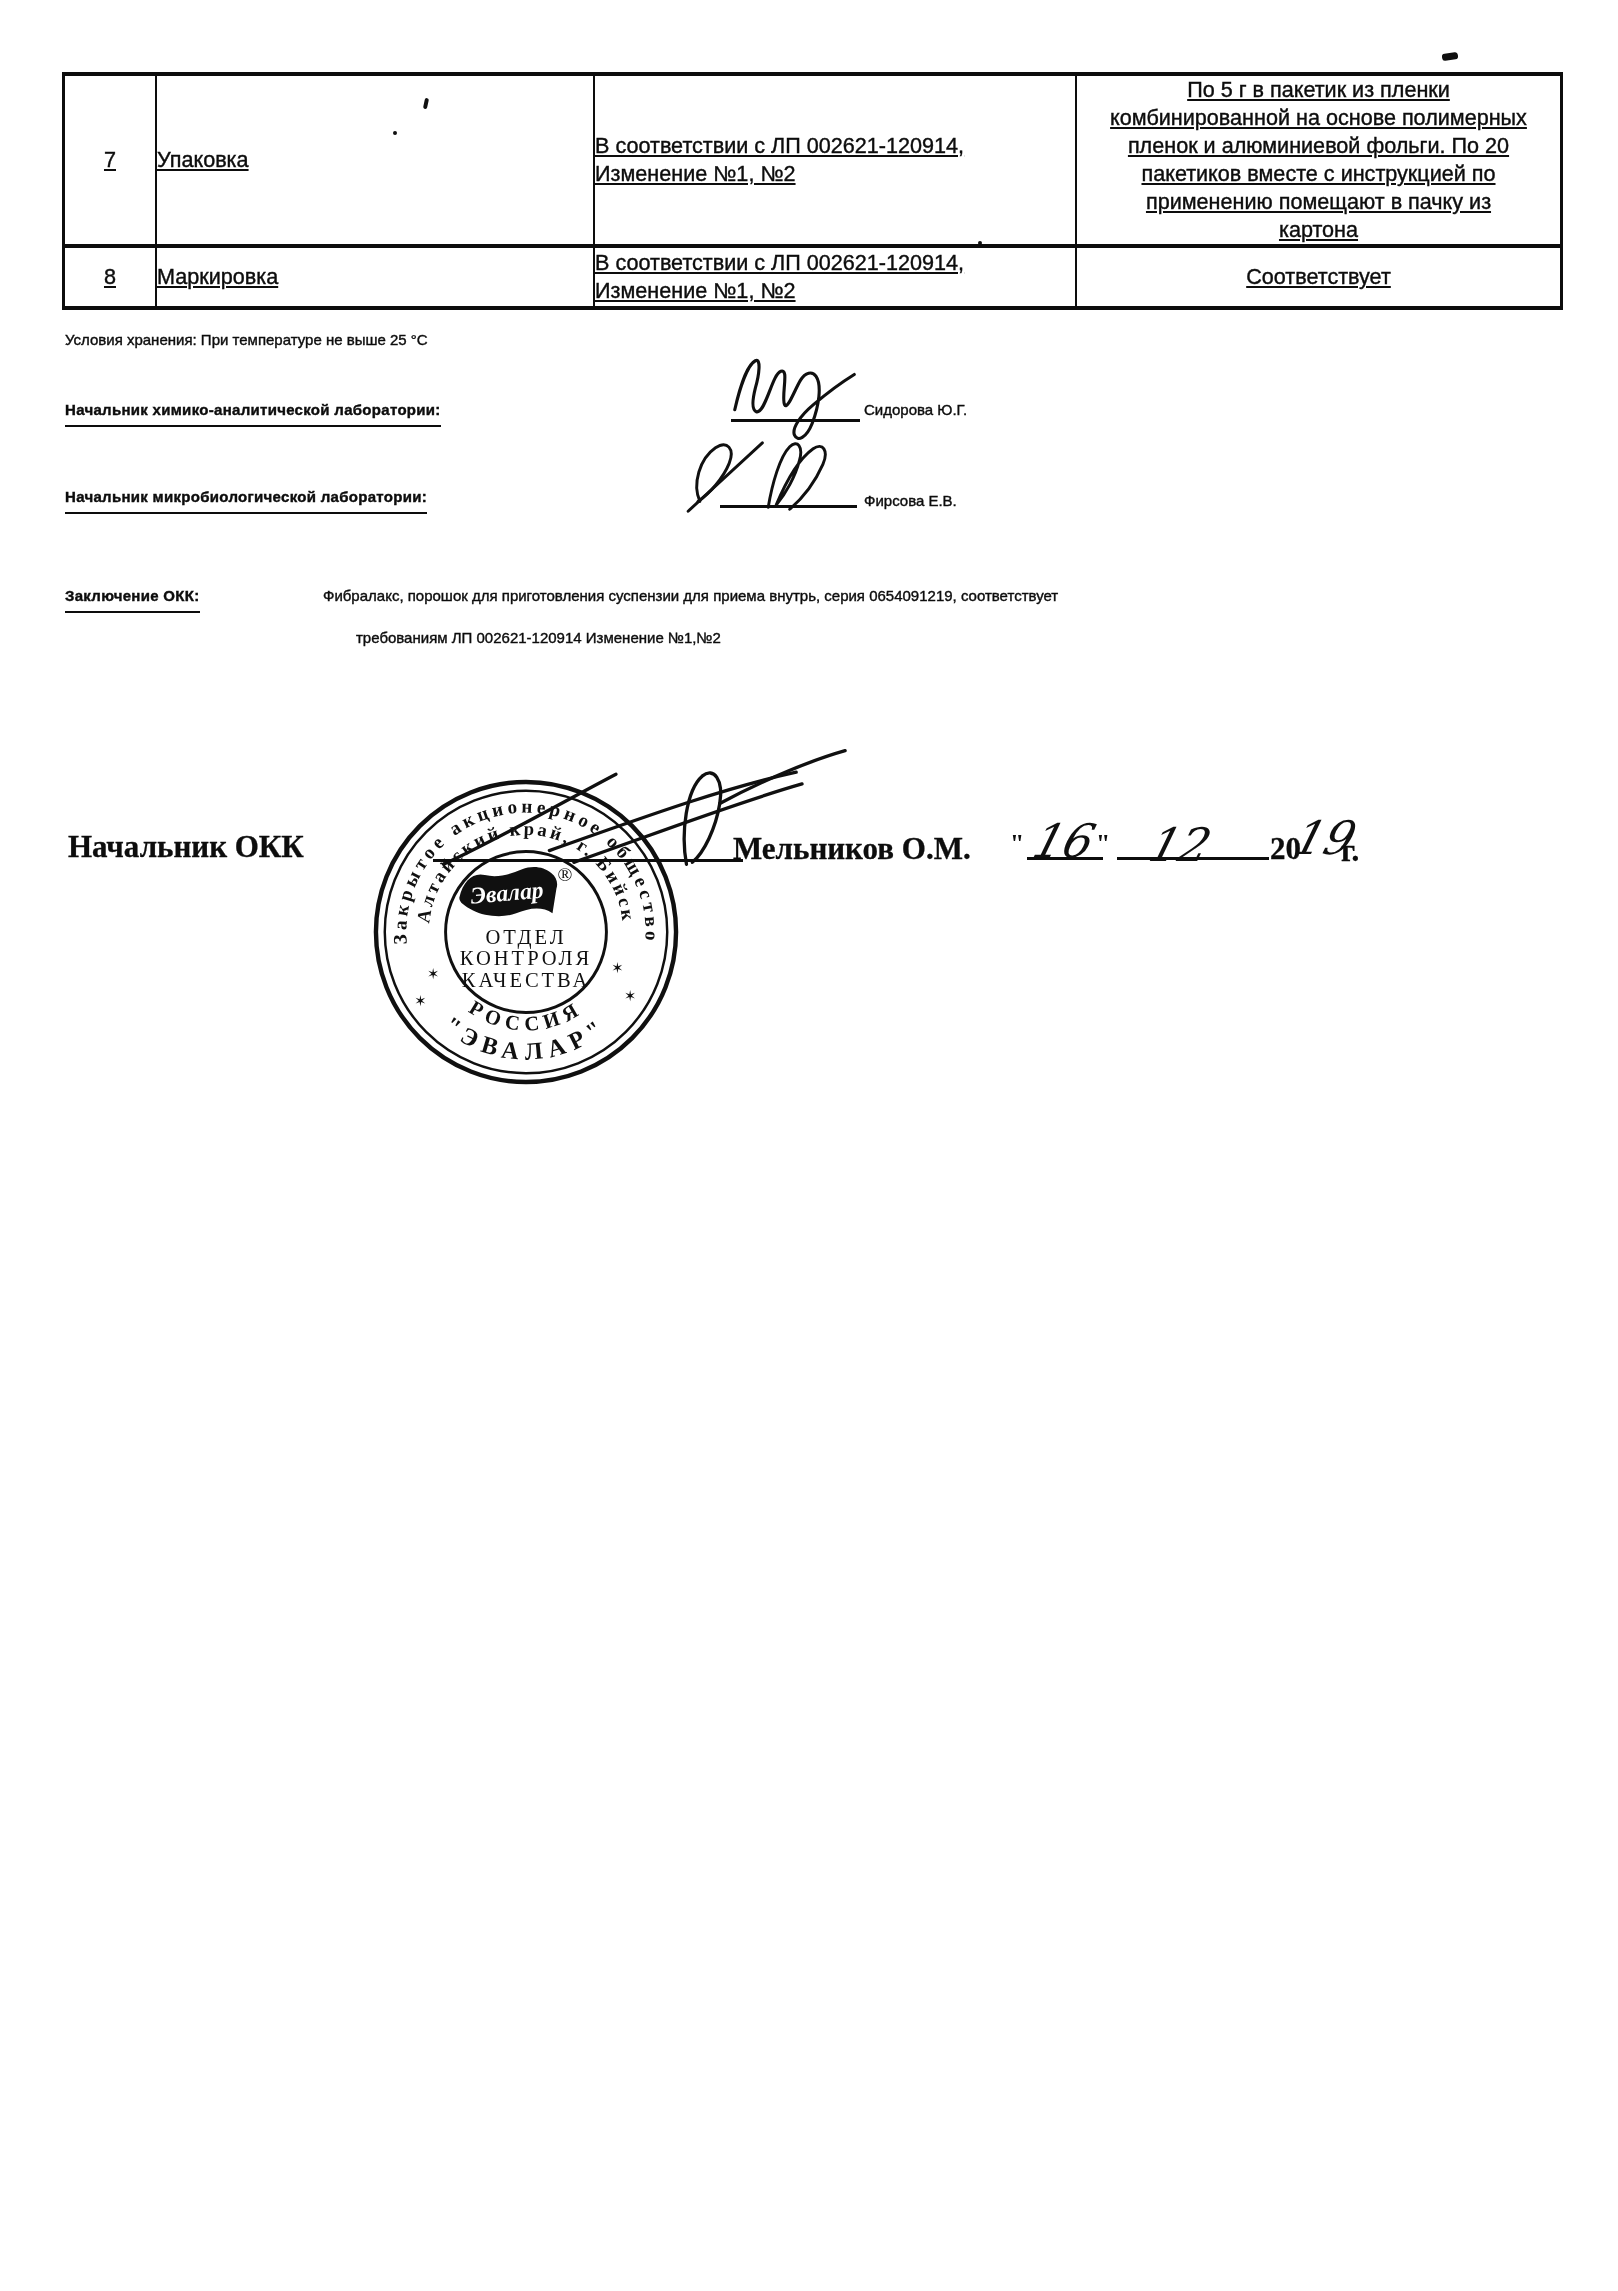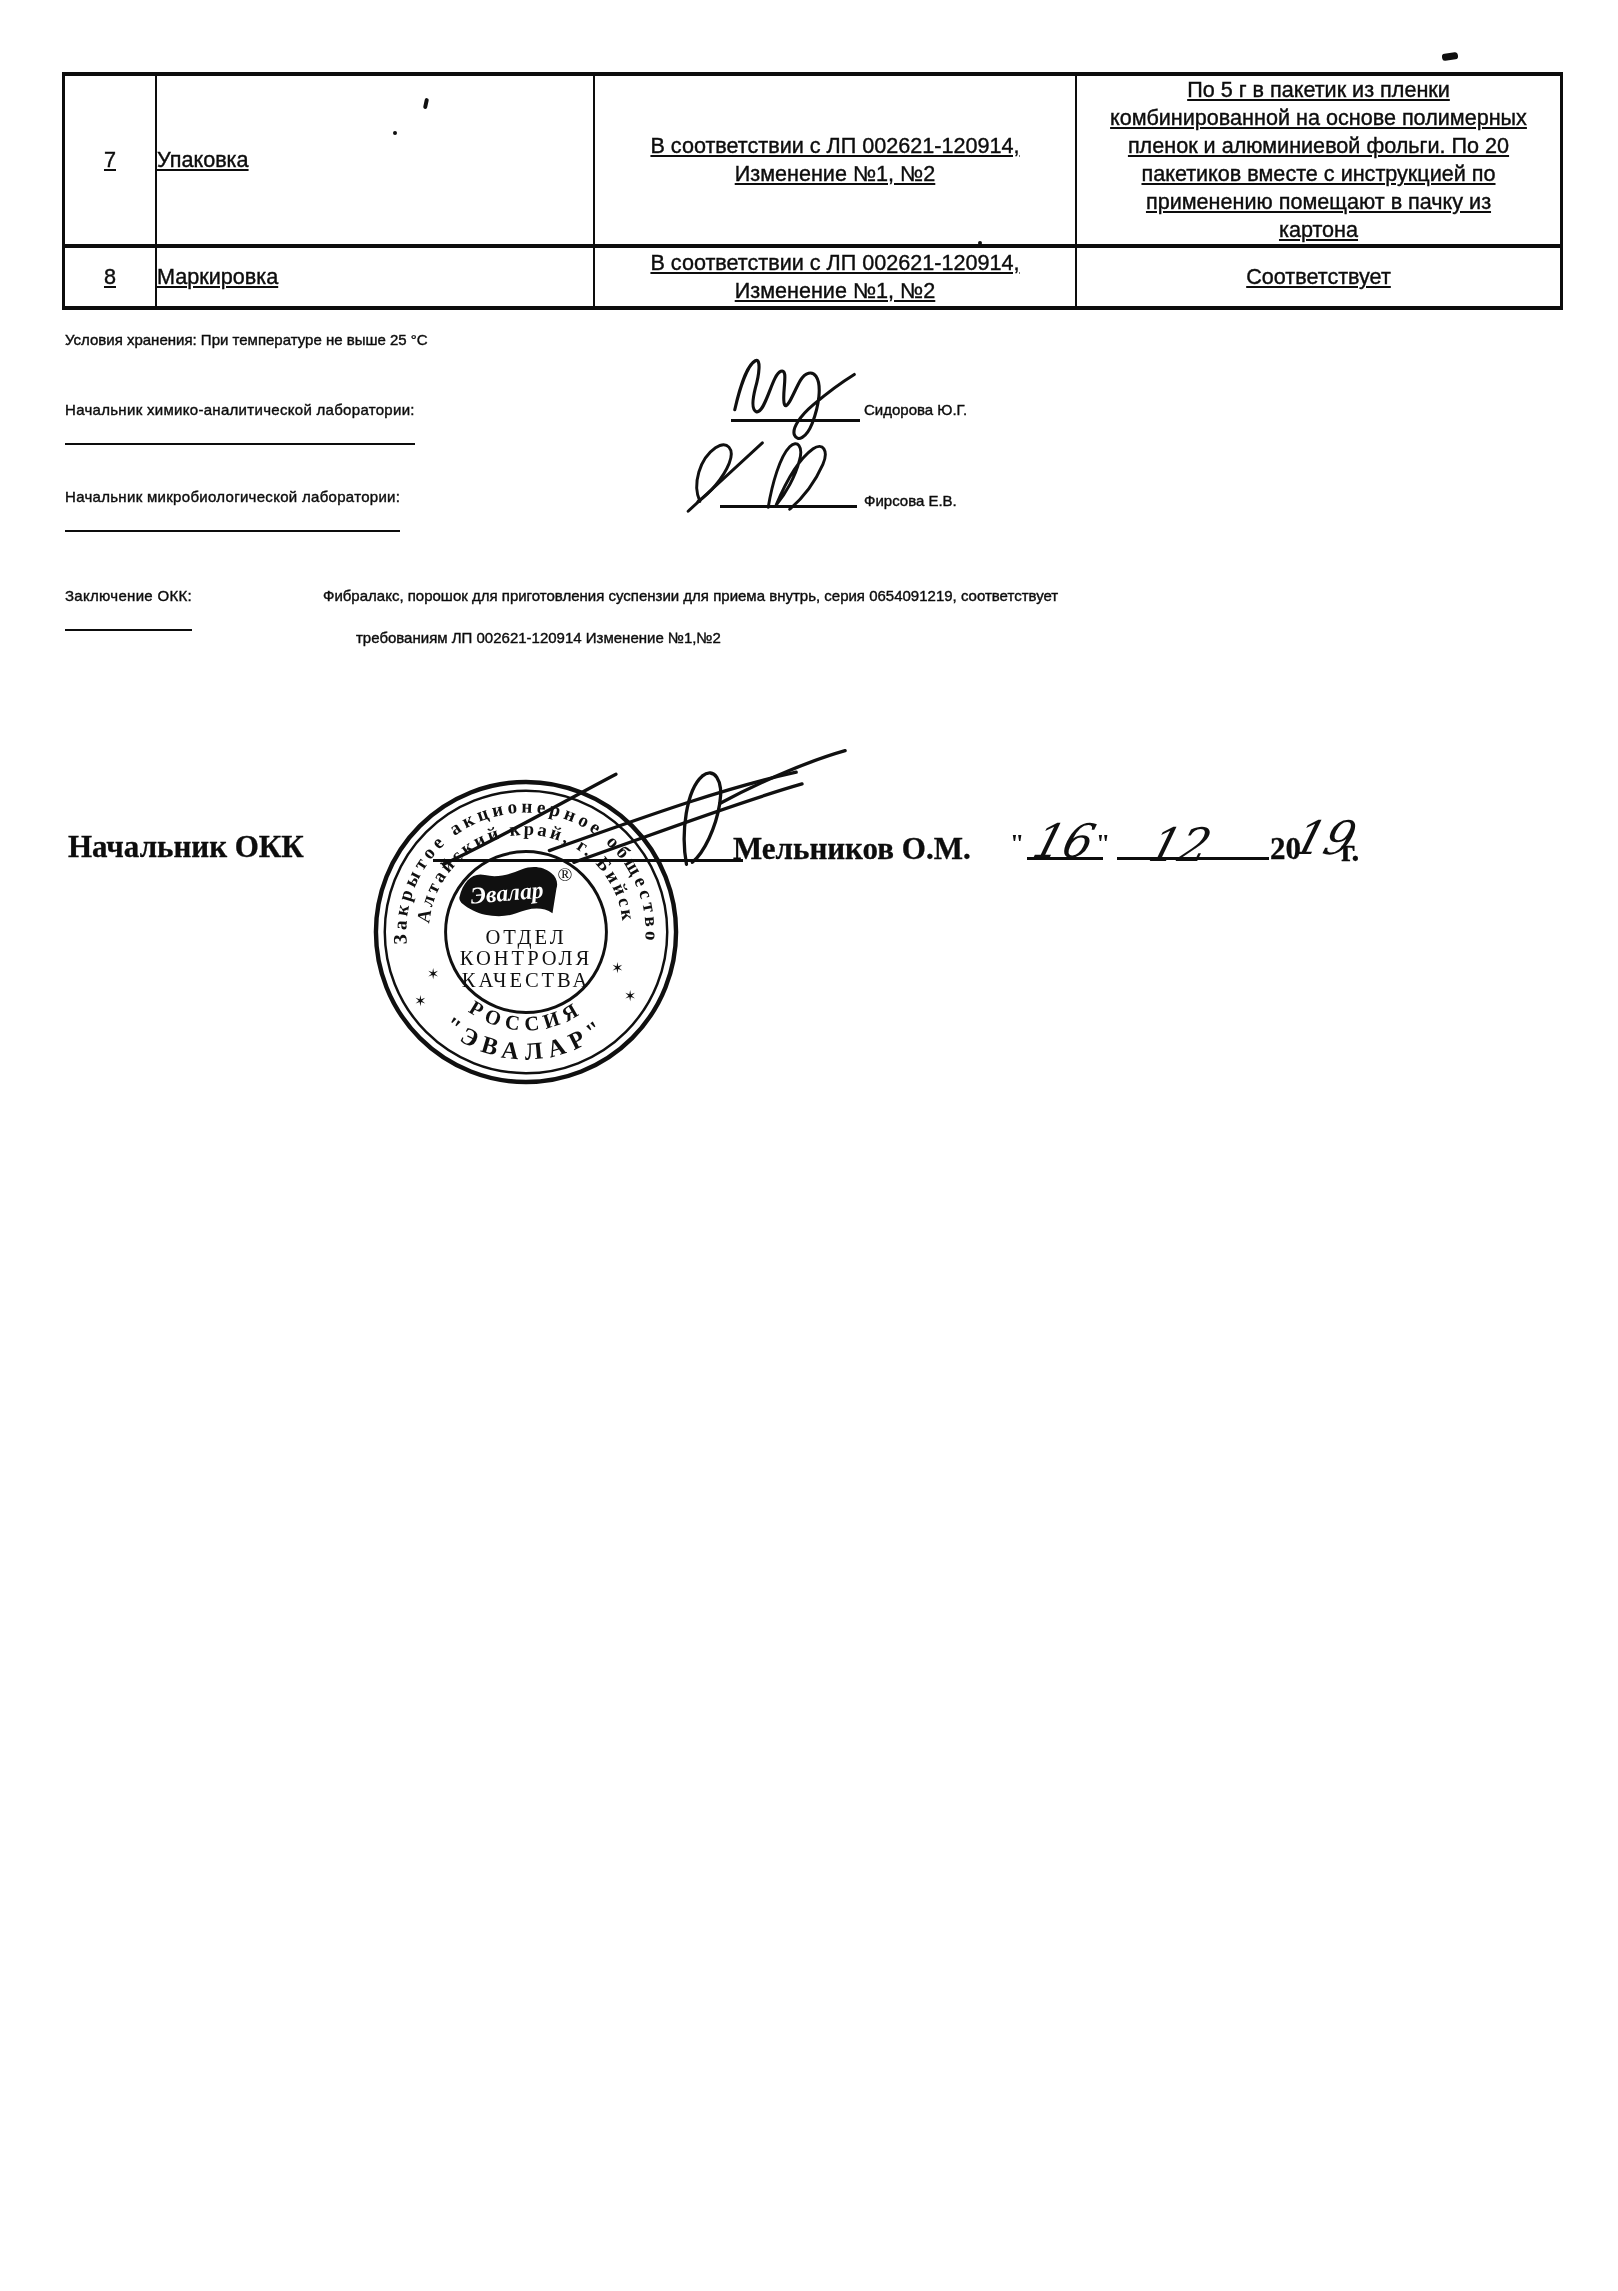--- a/index.html
+++ b/index.html
@@ -3,33 +3,33 @@
 <meta charset="utf-8">
 <style>
   html,body{margin:0;padding:0;background:#e8e8e8;}
   .page{
     position:relative;width:1618px;height:2292px;background:#ffffff;
     overflow:hidden;color:#0d0d0d;
     font-family:"Liberation Sans", sans-serif;
   }
   .abs{position:absolute;}
   .doc-text{font-size:15px;line-height:25.5px;-webkit-text-stroke:0.4px #0d0d0d;white-space:nowrap;}
-  .heading{font-weight:400;border-bottom:2.9px solid #0d0d0d;padding-bottom:20px;letter-spacing:0.3px;}
+  .heading{font-weight:700;border-bottom:2.9px solid #0d0d0d;padding-bottom:2px;letter-spacing:0.3px;}
   .serif-bold{font-family:"Liberation Serif", serif;font-weight:700;font-size:31px;line-height:1.1;
     -webkit-text-stroke:0.3px #0d0d0d;white-space:nowrap;}
   
   table.qc{position:absolute;left:62px;top:72px;width:1490px;border-collapse:collapse;
     table-layout:fixed;}
   table.qc td{border:2.9px solid #0d0d0d;vertical-align:middle;padding:0;
     font-size:21.6px;line-height:28px;text-decoration:underline;-webkit-text-stroke:0.4px #0d0d0d;}
   table.qc{border:3.9px solid #0d0d0d;border-top-width:4.9px;border-bottom-width:4.9px;}
   tr.r7 td{border-bottom-width:4.9px;}
   td.c-num{width:90px;text-align:center;}
   td.c-name{width:436px;padding-left:7.8px;}
-  td.c-req{width:480px;text-align:center;}
+  td.c-req{width:480px;text-align:left;}
   td.c-res{width:483px;text-align:center;}
   tr.r7{height:170px;} tr.r8{height:62px;}
   .cellline{white-space:nowrap;}
   
   .uline{background:#0d0d0d;height:3.4px;}
   
   .hand{font-family:"DejaVu Serif", serif;font-style:italic;font-weight:400;
     font-size:46px;line-height:1;transform:skewX(-16deg);color:#101010;white-space:nowrap;}
   .quote{font-family:"Liberation Serif", serif;font-weight:700;font-size:25.5px;line-height:1;}
   

